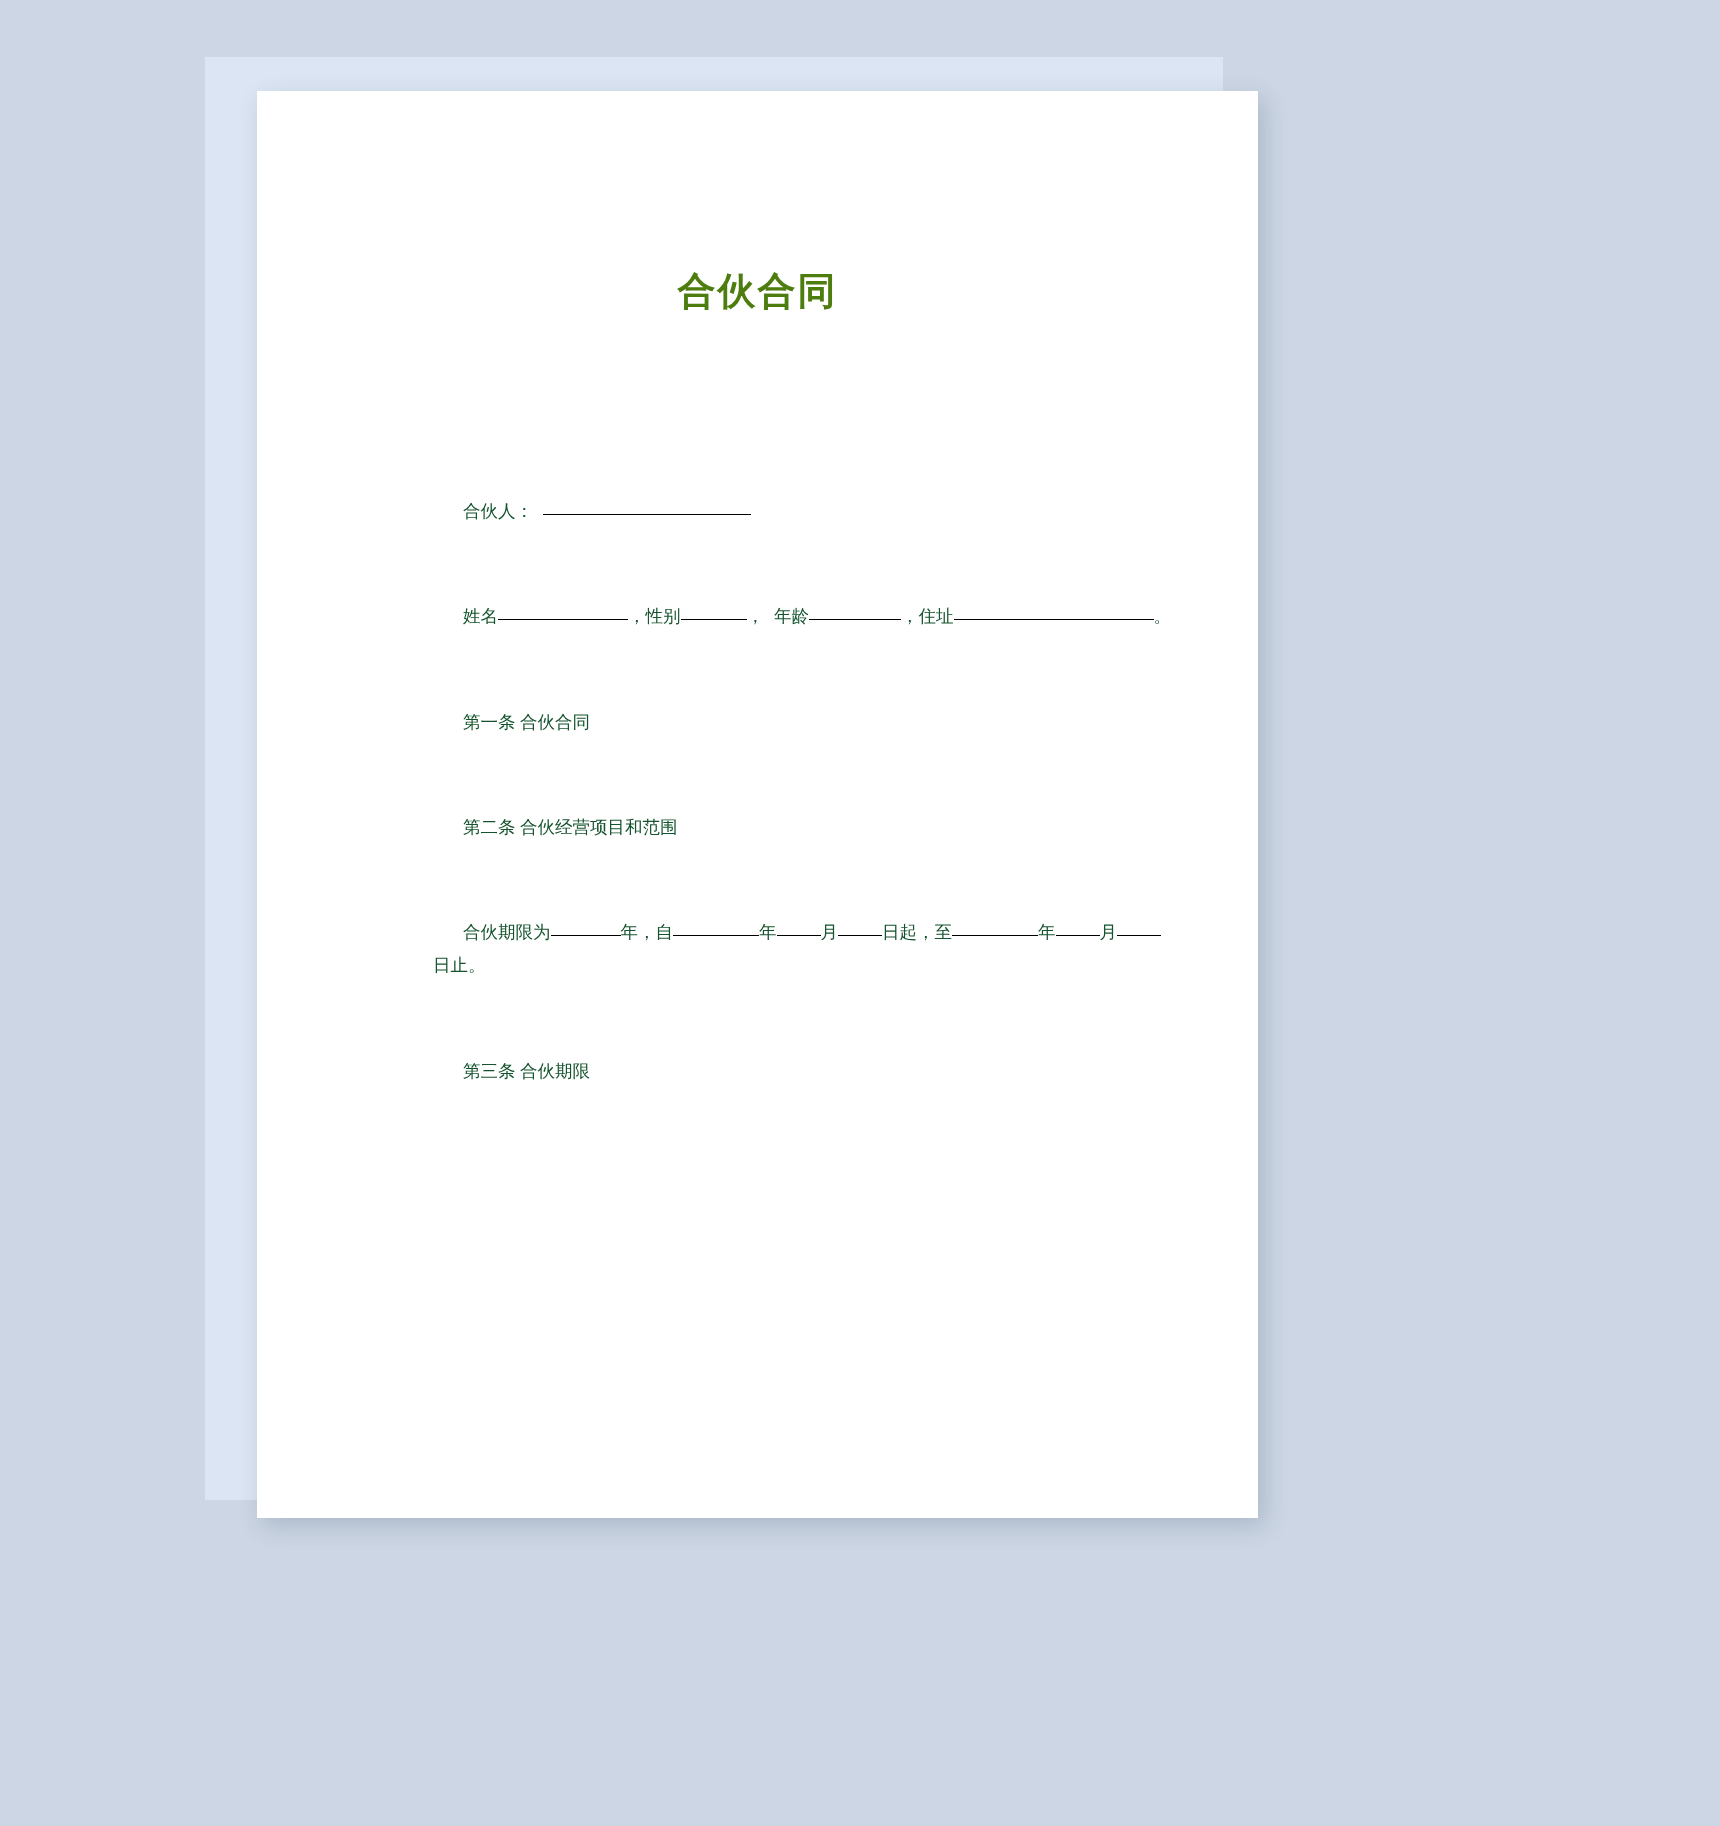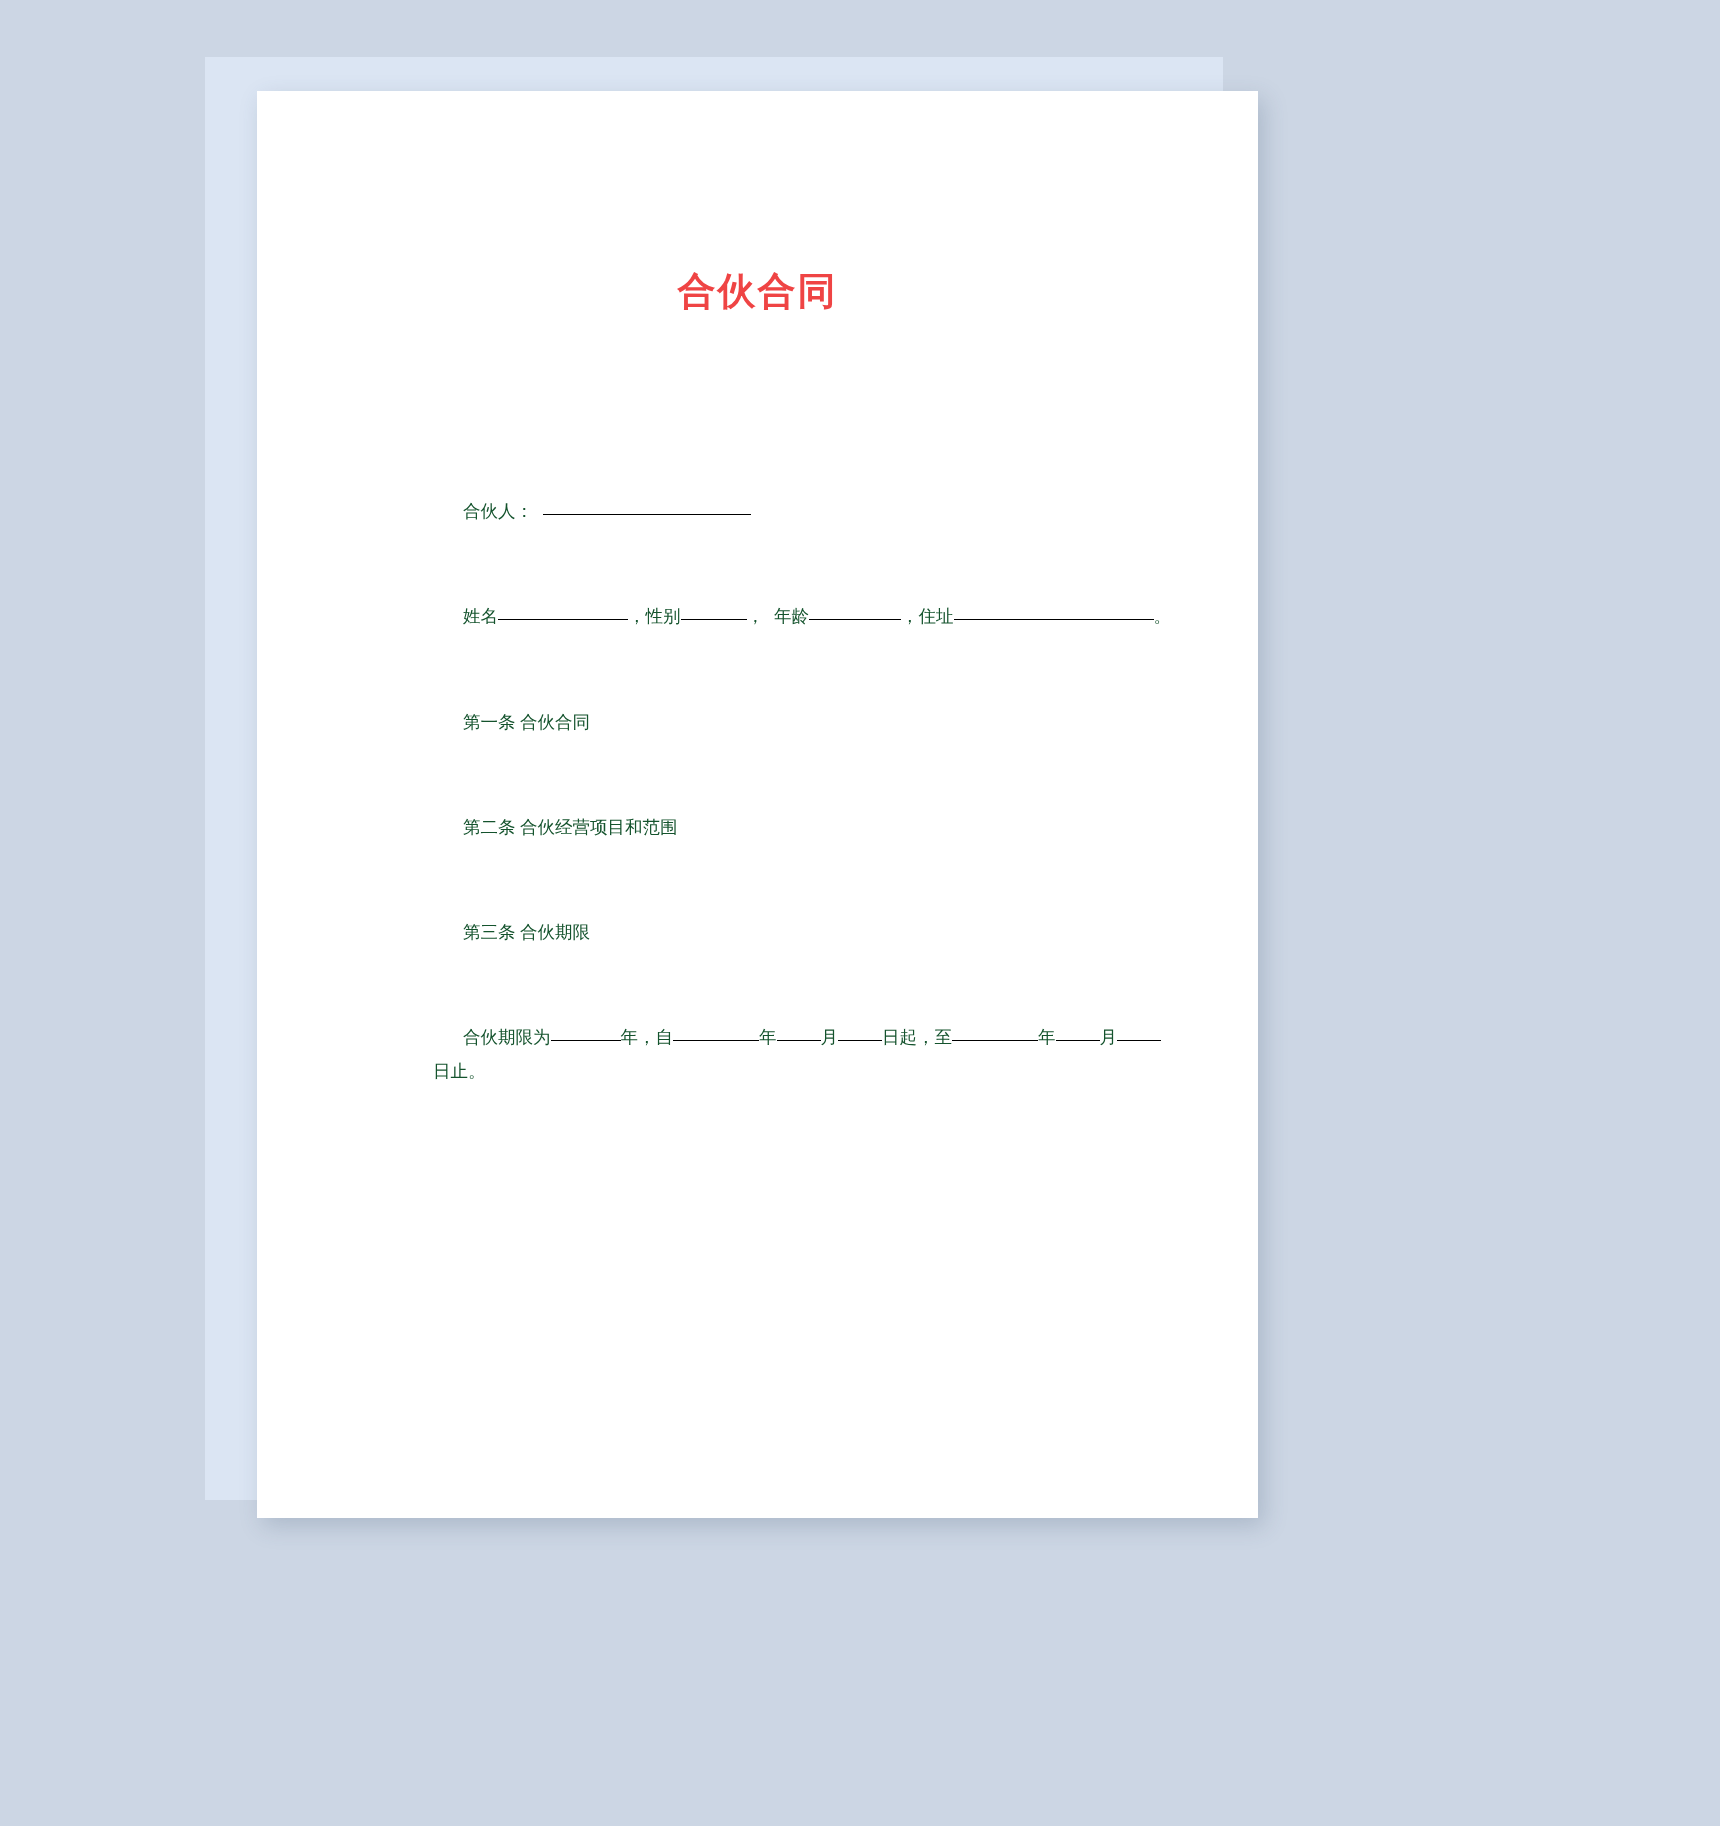--- a/index.html
+++ b/index.html
@@ -47,21 +47,21 @@
   .doc-title {
     position: absolute;
     top: 175px;
     left: 0;
     width: 100%;
     text-align: center;
     font-family: "Liberation Sans", sans-serif;
     font-weight: bold;
     font-size: 38px;
     letter-spacing: 2px;
-    color: #ef4444;
+    color: #4d7c0f;
   }
 
   .body-block {
     position: absolute;
     left: 176px;
     right: 56px;
     top: 404px;
     font-size: 17.5px;
     line-height: 1.9;
     color: #14532d;
@@ -118,23 +118,23 @@
 
       <p class="para indent">
         <span>姓名</span><span class="blank b-name"></span><span>，性别</span><span class="blank b-sex"></span><span>，</span><span class="sp"></span><span>年龄</span><span class="blank b-age"></span><span>，住址</span><span class="blank b-addr"></span><span>。</span>
       </p>
 
 
       <p class="para indent">第一条  合伙合同</p>
 
       <p class="para indent">第二条  合伙经营项目和范围</p>
 
-      <p class="para indent">第三条  合伙期限</p>
-
       <p class="para wrap">
         <span class="first-line">合伙期限为</span><span class="blank b-years"></span><span>年，自</span><span class="blank b-year"></span><span>年</span><span class="blank b-md"></span><span>月</span><span class="blank b-md"></span><span>日起，至</span><span class="blank b-year"></span><span>年</span><span class="blank b-md"></span><span>月</span><span class="blank b-md"></span><br>
         <span>日止。</span>
       </p>
+
+      <p class="para indent">第三条  合伙期限</p>
 
 
     </div>
   </div>
 </div>
 
 </body></html>

